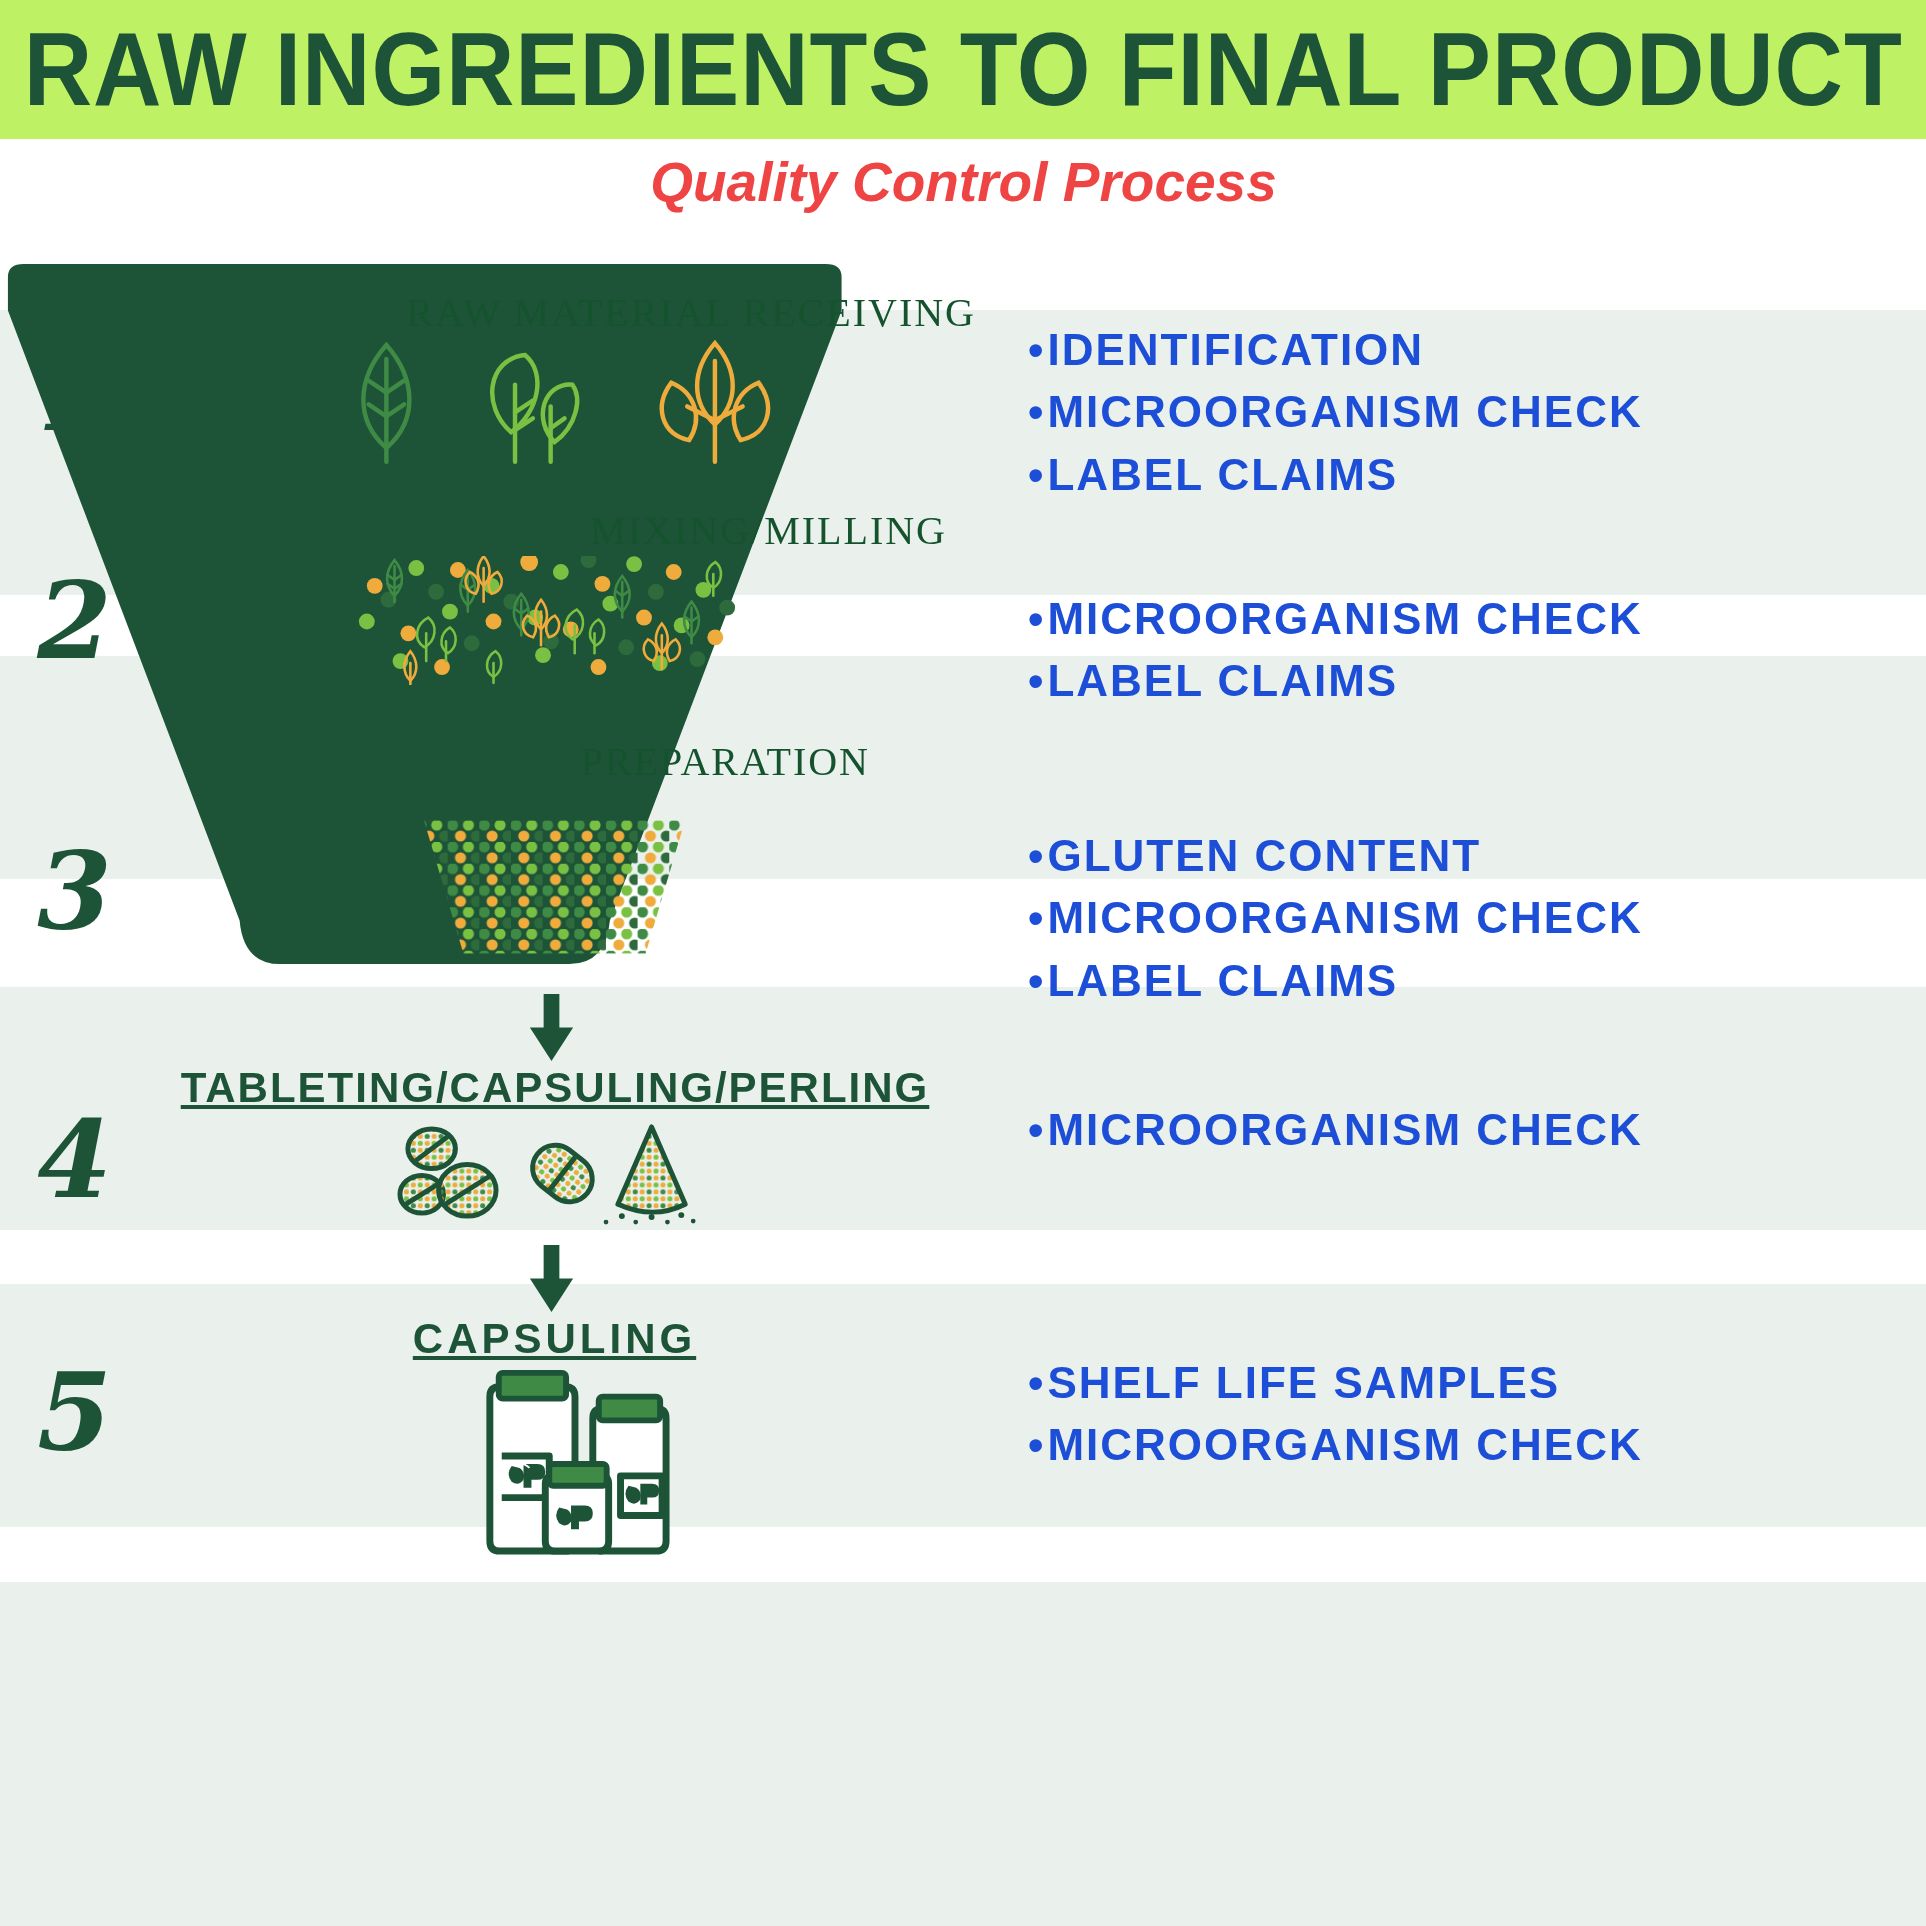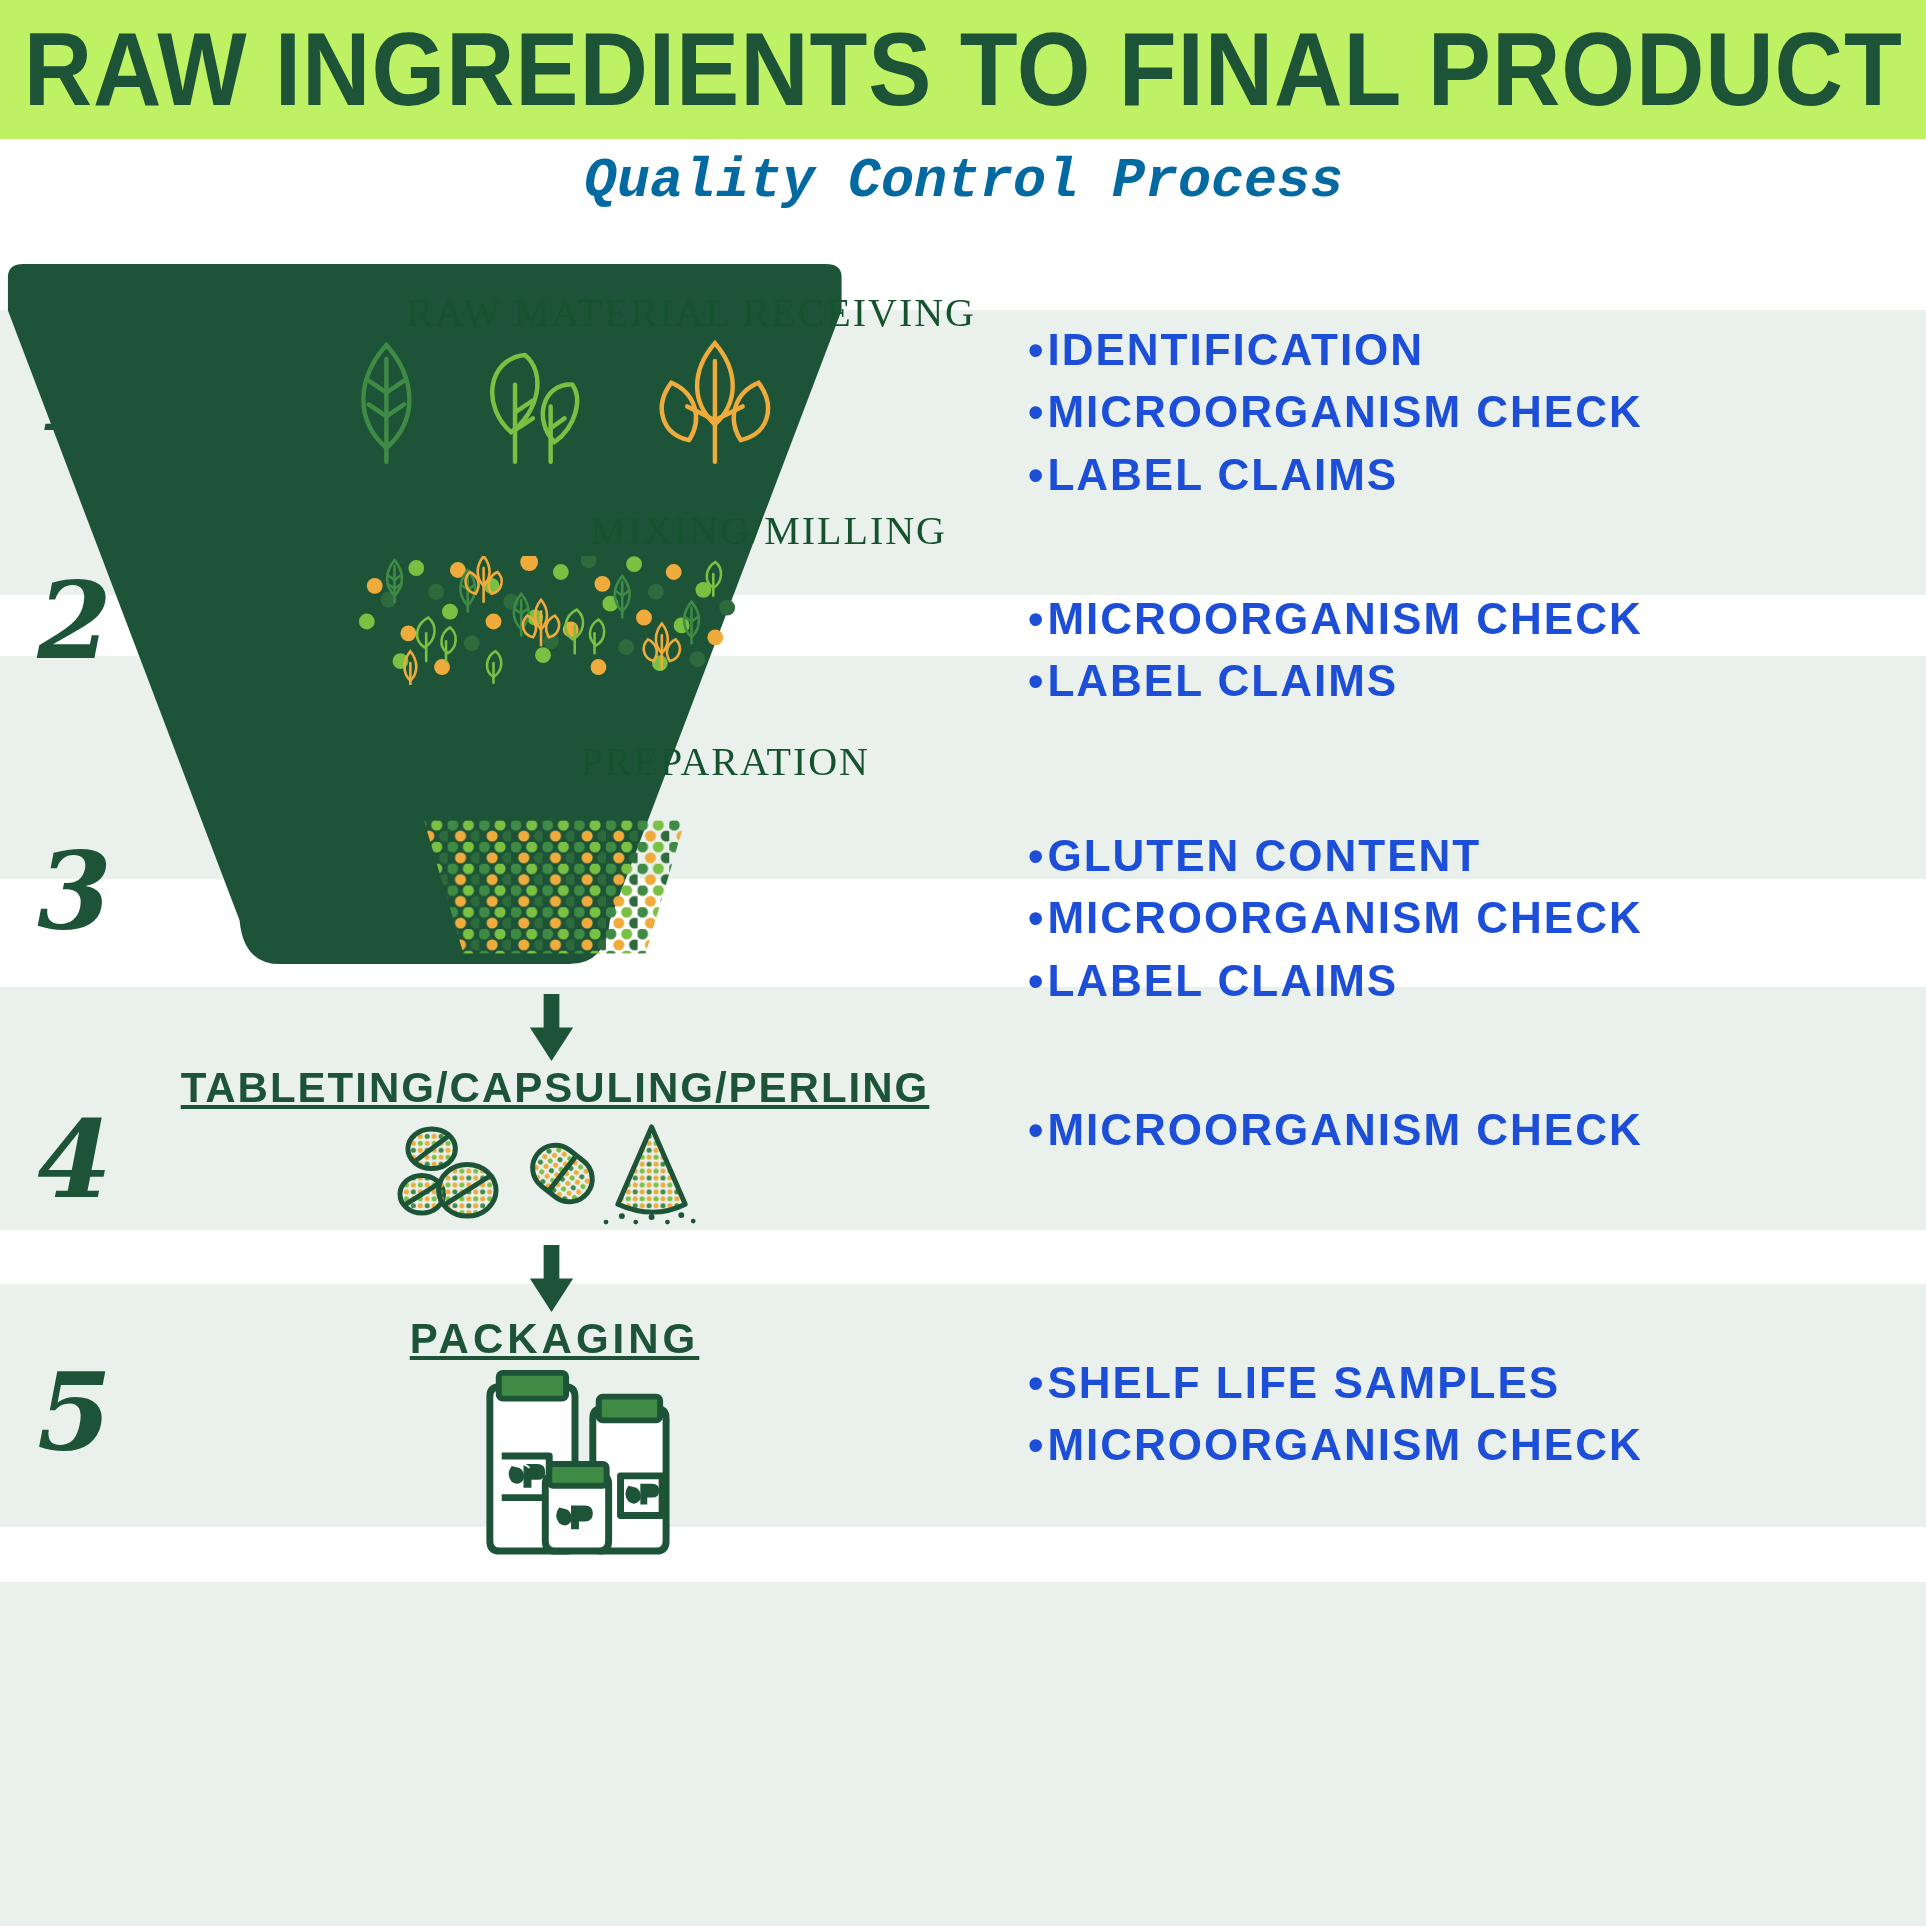--- a/index.html
+++ b/index.html
@@ -22,24 +22,24 @@
     font-size:103px;
     letter-spacing:1px;
     color:#1d5437;
     transform:scaleX(0.92);
     white-space:nowrap;
     line-height:1;
   }
   #subtitle{
     position:absolute;left:0;top:150px;width:1927px;
     text-align:center;
-    font-family:Liberation Mono, monospace;
+    font-family:Liberation Sans, sans-serif;
     font-style:italic;font-weight:bold;
     font-size:55px;
-    color:#0369a1;
+    color:#ef4444;
   }
   
   .band{position:absolute;left:0;width:1927px;background:#eaf0ec;}
   #band-1{top:310px;height:285px;}
   #band-2{top:656px;height:223px;}
   #band-3{top:987px;height:243px;}
   #band-4{top:1284px;height:243px;}
   #band-5{top:1582px;height:345px;}
 
   
@@ -376,21 +376,21 @@
     <circle cx="228" cy="98" r="3"></circle>
       <circle cx="242" cy="104" r="2.4"></circle>
     <circle cx="258" cy="99" r="3"></circle>
       <circle cx="274" cy="104" r="2.4"></circle>
     <circle cx="288" cy="97" r="3"></circle>
       <circle cx="300" cy="103" r="2.4"></circle>
     <circle cx="212" cy="104" r="2.4"></circle>
   </g>
 </svg>
 
-<div class="stage-label" id="label-packaging">PACKAGING</div>
+<div class="stage-label" id="label-packaging">CAPSULING</div>
 
 <svg id="bottles-group" viewBox="0 0 250 200">
 
   <g>
     <path d="M40,36 q0,-10 10,-10 l66,0 q10,0 10,10 l0,146 q0,10 -10,10 l-66,0 q-10,0 -10,-10 Z" fill="#ffffff" stroke="#1d5437" stroke-width="7" stroke-linejoin="round"></path>
     <rect x="49" y="12" width="68" height="26" rx="4" fill="#3f8b45" stroke="#1d5437" stroke-width="6"></rect>
     <path d="M52,96 l48,0 l0,42 l-48,0" fill="none" stroke="#1d5437" stroke-width="7" stroke-linejoin="round"></path>
     <g fill="#1d5437">
       <path d="M62,106 q-6,8 0,16 q7,5 12,-2 q2,-8 -4,-12 Z"></path>
       <path d="M74,104 l14,0 q8,0 8,8 q0,8 -8,8 l-6,0 l0,8 l-8,0 Z"></path>

